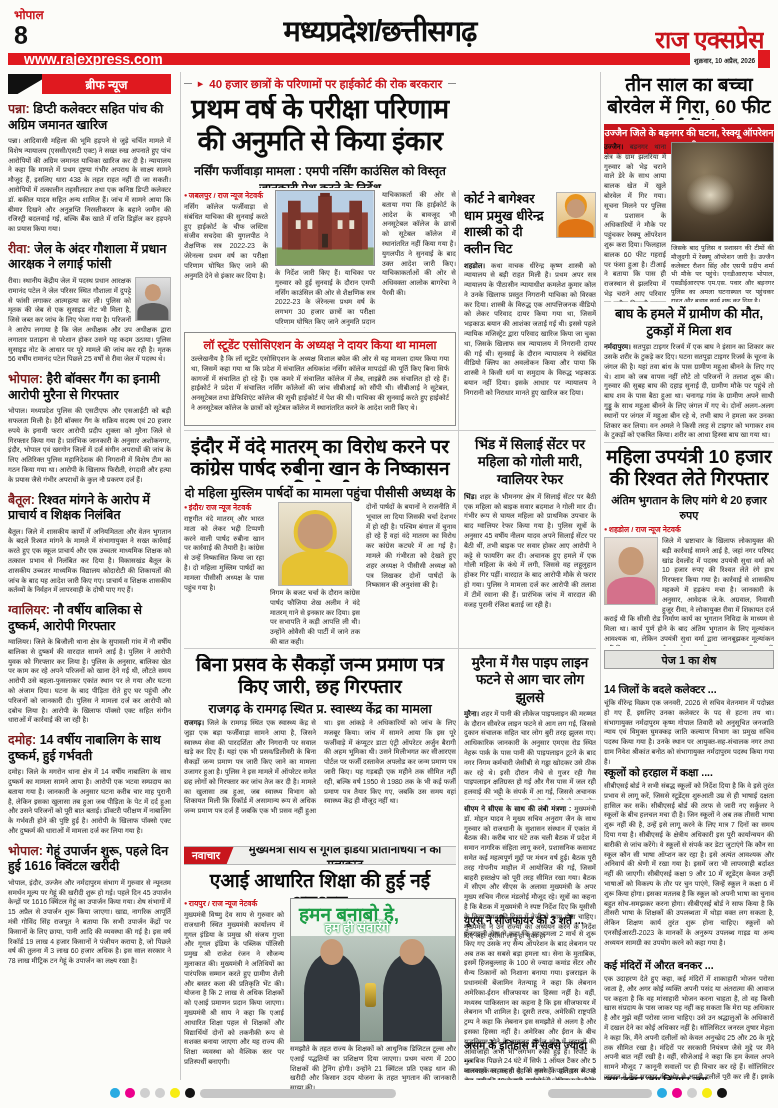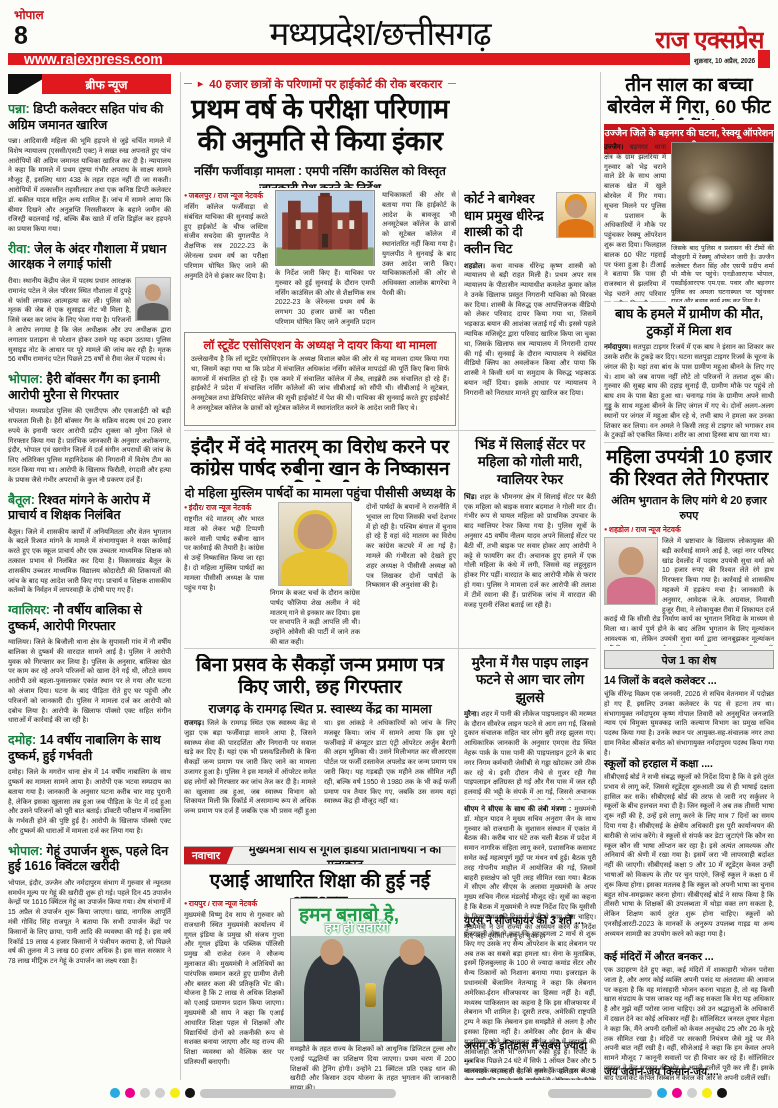--- a/index.html
+++ b/index.html
@@ -1,25 +1,25 @@
 <!DOCTYPE html>
 <html lang="hi"><head>
 <meta charset="utf-8">
 <title>राज एक्सप्रेस — मध्यप्रदेश/छत्तीसगढ़</title>
 <style>
 *{margin:0;padding:0;box-sizing:border-box}
 html,body{background:#e9e9e7}
 .page{position:relative;width:778px;height:1108px;margin:0 auto;background:#fcfcf9;
   font-family:"Liberation Sans","DejaVu Sans",sans-serif;color:#1c1c1c;overflow:hidden}
 .ab{position:absolute;overflow:hidden}
-.red{color:#15803d}
+.red{color:#7f1d1d}
 
 .mh-city{font-size:12px;font-weight:700;color:#c8161d}
 .mh-page{font-size:25px;font-weight:800;color:#111;line-height:1}
-.mh-title{font-size:33px;font-weight:400;text-align:center;letter-spacing:-1px;color:#0e0e0e}
+.mh-title{font-size:29px;font-weight:700;text-align:center;letter-spacing:-1px;color:#0e0e0e}
 .mh-brand{font-size:24px;font-weight:800;color:#c8161d;letter-spacing:-0.5px}
 .redbar{background:#e0191f;display:flex;align-items:center}
 .mh-site{color:#fff;font-size:14px;font-weight:700;padding-left:16px}
 .mh-date{font-size:6.5px;color:#222;font-weight:700}
 .mh-redblock{background:#e0191f}
 
 .bt{font-size:6.9px;line-height:1.42;text-align:justify;color:#262626}
 .bt b{color:#0e0e0e}
 .byline{color:#c8161d;font-size:7.6px;font-weight:700;margin-bottom:2px}
 .byline::before{content:"● ";font-size:5.5px;vertical-align:1px}
@@ -310,21 +310,21 @@
       <b>सीएम ने सीएस के साथ की लंबी मंत्रणा :</b><span> मुख्यमंत्री डॉ. मोहन यादव ने मुख्य सचिव अनुराग जैन के साथ गुरुवार को राजधानी के सुशासन संस्थान में एकांत में बैठक की। करीब चार घंटे तक चली बैठक में प्रदेश में समान नागरिक संहिता लागू करने, प्रशासनिक कसावट समेत कई महत्वपूर्ण मुद्दों पर मंथन वर्ष हुई। बैठक पूरी तरह गोपनीय माहौल में आयोजित की गई, जिसमें बाहरी हस्तक्षेप को पूरी तरह सीमित रखा गया। बैठक में सीएम और सीएस के अलावा मुख्यमंत्री के अपर मुख्य सचिव नीरज मंडलोई मौजूद रहे। सूत्रों का कहना है कि बैठक में मुख्यमंत्री ने स्पष्ट निर्देश दिए कि यूसीसी के क्रियान्वयन की दिशा में तेजी से काम होना चाहिए। मुख्यमंत्री ने उन राज्यों का अध्ययन करने के निर्देश दिए जहां यूसीसी लागू हो चुका है।</span>
     </p>
     <h3 class="h-sm" style="margin-top:5px">यूएस ने सीजफायर की 3 शर्तें ...</h3>
     <p class="bt" style="height:104px">इजराइली सेना ने कहा कि यह हमला 2 मार्च से शुरू किए गए उसके नए सैन्य ऑपरेशन के बाद लेबनान पर अब तक का सबसे बड़ा हमला था। सेना के मुताबिक, इसमें हिजबुल्लाह के 100 से ज्यादा कमांड सेंटर और सैन्य ठिकानों को निशाना बनाया गया। इजराइल के प्रधानमंत्री बेंजामिन नेतन्याहू ने कहा कि लेबनान अमेरिका-ईरान सीजफायर का हिस्सा नहीं है। वहीं, मध्यस्थ पाकिस्तान का कहना है कि इस सीजफायर में लेबनान भी शामिल है। दूसरी तरफ, अमेरिकी राष्ट्रपति ट्रम्प ने कहा कि लेबनान इस समझौते से अलग है और इसका हिस्सा नहीं है। अमेरिका और ईरान के बीच युद्धविराम होने के बावजूद हॉर्मुज स्ट्रेट में जहाजों की आवाजाही अभी भी लगभग रुकी हुई है। रिपोर्ट के मुताबिक पिछले 24 घंटे में सिर्फ 1 ऑयल टैंकर और 5 मालवाहक जहाज ही वहां से गुजरे हैं। पहले इस रूट से रोज करीब 140 जहाज गुजरते थे, लेकिन फरवरी के आखिर में लड़ाई शुरू होने के बाद से यह संख्या बहुत कम हो गई है।</p>
     <h3 class="h-sm" style="margin-top:5px">असम के इतिहास में सबसे ज्यादा ...</h3>
     <p class="bt" style="height:30px">जानकारों का कहना है कि असम के इतिहास में यह अब तक की सबसे बड़ी कार्रवाई है। सरकार ने अवैध घुसपैठ के खिलाफ चल रहे अभियान के तहत बीते महीनों में हजारों बीघा जमीन अतिक्रमण से मुक्त कराई है।</p>
   </section>
 
   <section class="ab" style="left:604px;top:650px;width:170px;height:430px">
     <div class="graybox">पेज 1 का शेष</div>
-    <h3 class="h-sm" style="margin-top:4px">14 जिलों के बदले कलेक्टर ...</h3>
+    <h3 class="h-sm" style="margin-top:13px">14 जिलों के बदले कलेक्टर ...</h3>
     <p class="bt" style="height:62px">चूंकि वीरेन्द्र विक्रम एक जनवरी, 2026 से सचिव वेतनमान में पदोन्नत हो गए हैं, इसलिए उनका कलेक्टर के पद से हटना तय था। संभागायुक्त नर्मदापुरम कृष्ण गोपाल तिवारी को अनुसूचित जनजाति न्याय एवं विमुक्त घुमक्कड़ जाति कल्याण विभाग का प्रमुख सचिव पदस्थ किया गया है। उनके स्थान पर आयुक्त-सह-संचालक नगर तथा ग्राम निवेश श्रीकांत बनोठ को संभागायुक्त नर्मदापुरम पदस्थ किया गया है।</p>
     <h3 class="h-sm" style="margin-top:5px">स्कूलों को हरहाल में कक्षा ....</h3>
     <p class="bt" style="height:172px">सीबीएसई बोर्ड ने सभी संबद्ध स्कूलों को निर्देश दिया है कि वे इसे तुरंत प्रभाव से लागू करें, जिससे स्टूडेंट्स शुरुआती उम्र से ही भाषाई दक्षता हासिल कर सकें। सीबीएसई बोर्ड की तरफ से जारी नए सर्कुलर ने स्कूलों के बीच हलचल मचा दी है। जिन स्कूलों ने अब तक तीसरी भाषा शुरू नहीं की है, उन्हें इसे लागू करने के लिए मात्र 7 दिनों का समय दिया गया है। सीबीएसई के क्षेत्रीय अधिकारी इस पूरी कार्यान्वयन की बारीकी से जांच करेंगे। वे स्कूलों से संपर्क कर डेटा जुटाएंगे कि कौन सा स्कूल कौन सी भाषा ऑप्शन कर रहा है। इसे अत्यंत आवश्यक और अनिवार्य की श्रेणी में रखा गया है। इसमें जरा भी लापरवाही बर्दाश्त नहीं की जाएगी। सीबीएसई कक्षा 9 और 10 में स्टूडेंट्स केवल उन्हीं भाषाओं को विकल्प के तौर पर चुन पाएंगे, जिन्हें स्कूल ने कक्षा 6 में शुरू किया होगा। इसका मतलब है कि स्कूल को अपनी भाषा का चुनाव बहुत सोच-समझकर करना होगा। सीबीएसई बोर्ड ने साफ किया है कि तीसरी भाषा के शिक्षकों की उपलब्धता में थोड़ा वक्त लग सकता है, लेकिन शिक्षण कार्य तुरंत शुरू होना चाहिए। स्कूलों को एनसीईआरटी-2023 के मानकों के अनुरूप उपलब्ध गाइड या अन्य अध्ययन सामग्री का उपयोग करने को कहा गया है।</p>
     <h3 class="h-sm" style="margin-top:5px">कई मंदिरों में औरत बनकर ...</h3>
     <p class="bt" style="height:94px">एक उदाहरण देते हुए कहा, कई मंदिरों में शाकाहारी भोजन परोसा जाता है, और अगर कोई व्यक्ति अपनी पसंद या अंतरात्मा की आवाज पर कहता है कि वह मांसाहारी भोजन करना चाहता है, तो वह किसी खास संप्रदाय के पास जाकर यह नहीं कह सकता कि मेरा यह अधिकार है और मुझे वहीं परोसा जाना चाहिए। उसे उन श्रद्धालुओं के अधिकारों में दखल देने का कोई अधिकार नहीं है। सॉलिसिटर जनरल तुषार मेहता ने कहा कि, मैंने अपनी दलीलों को केवल अनुच्छेद 25 और 26 के मुद्दे तक सीमित रखा है। मंदिरों पर सरकारी नियंत्रण जैसे मुद्दे पर मैंने अपनी बात नहीं रखी है। वहीं, सीजेआई ने कहा कि हम केवल अपने सामने मौजूद 7 कानूनी सवालों पर ही विचार कर रहे हैं। सॉलिसिटर जनरल ने केंद्र सरकार की ओर से अपनी दलीलें पूरी कर ली हैं। इसके बाद एडवोकेट कपिल सिब्बल ने केरल की ओर से अपनी दलीलें रखीं।</p>
     <h3 class="h-sm" style="margin-top:5px">जय जवान-जय किसान-जय....</h3>
 
   </section>
 
   <div class="ab dots" style="left:110px;top:1088px">

